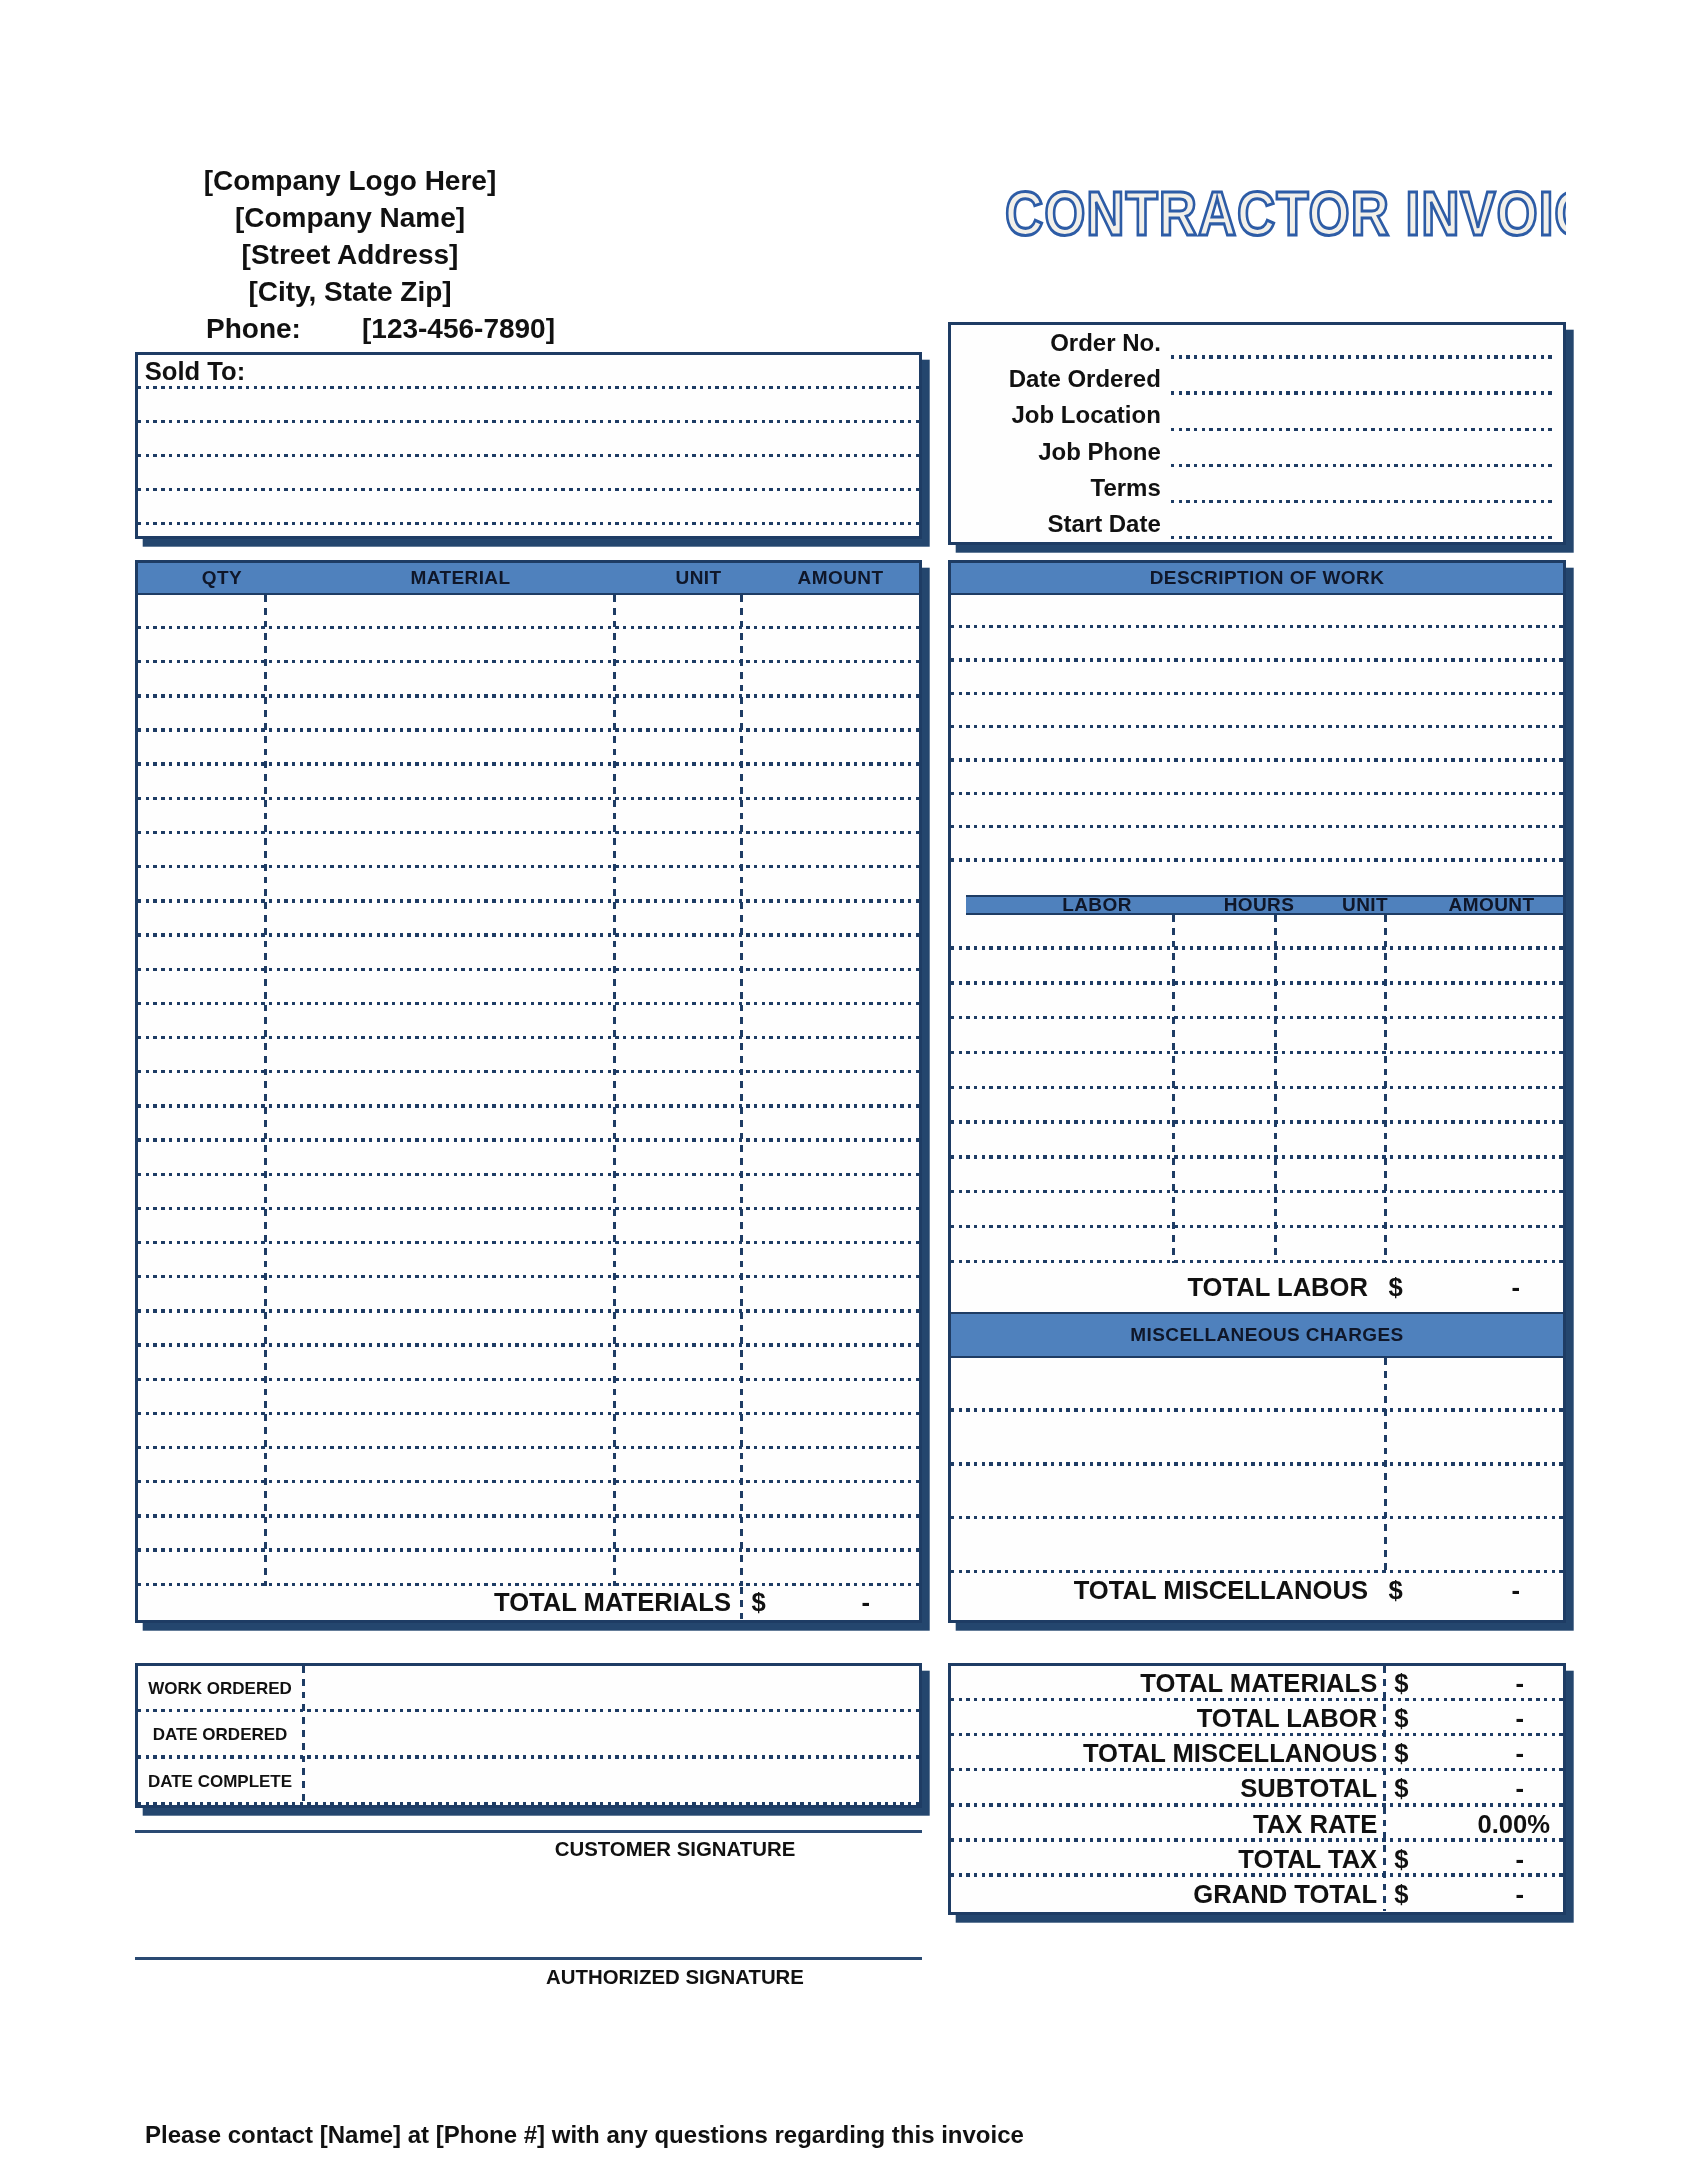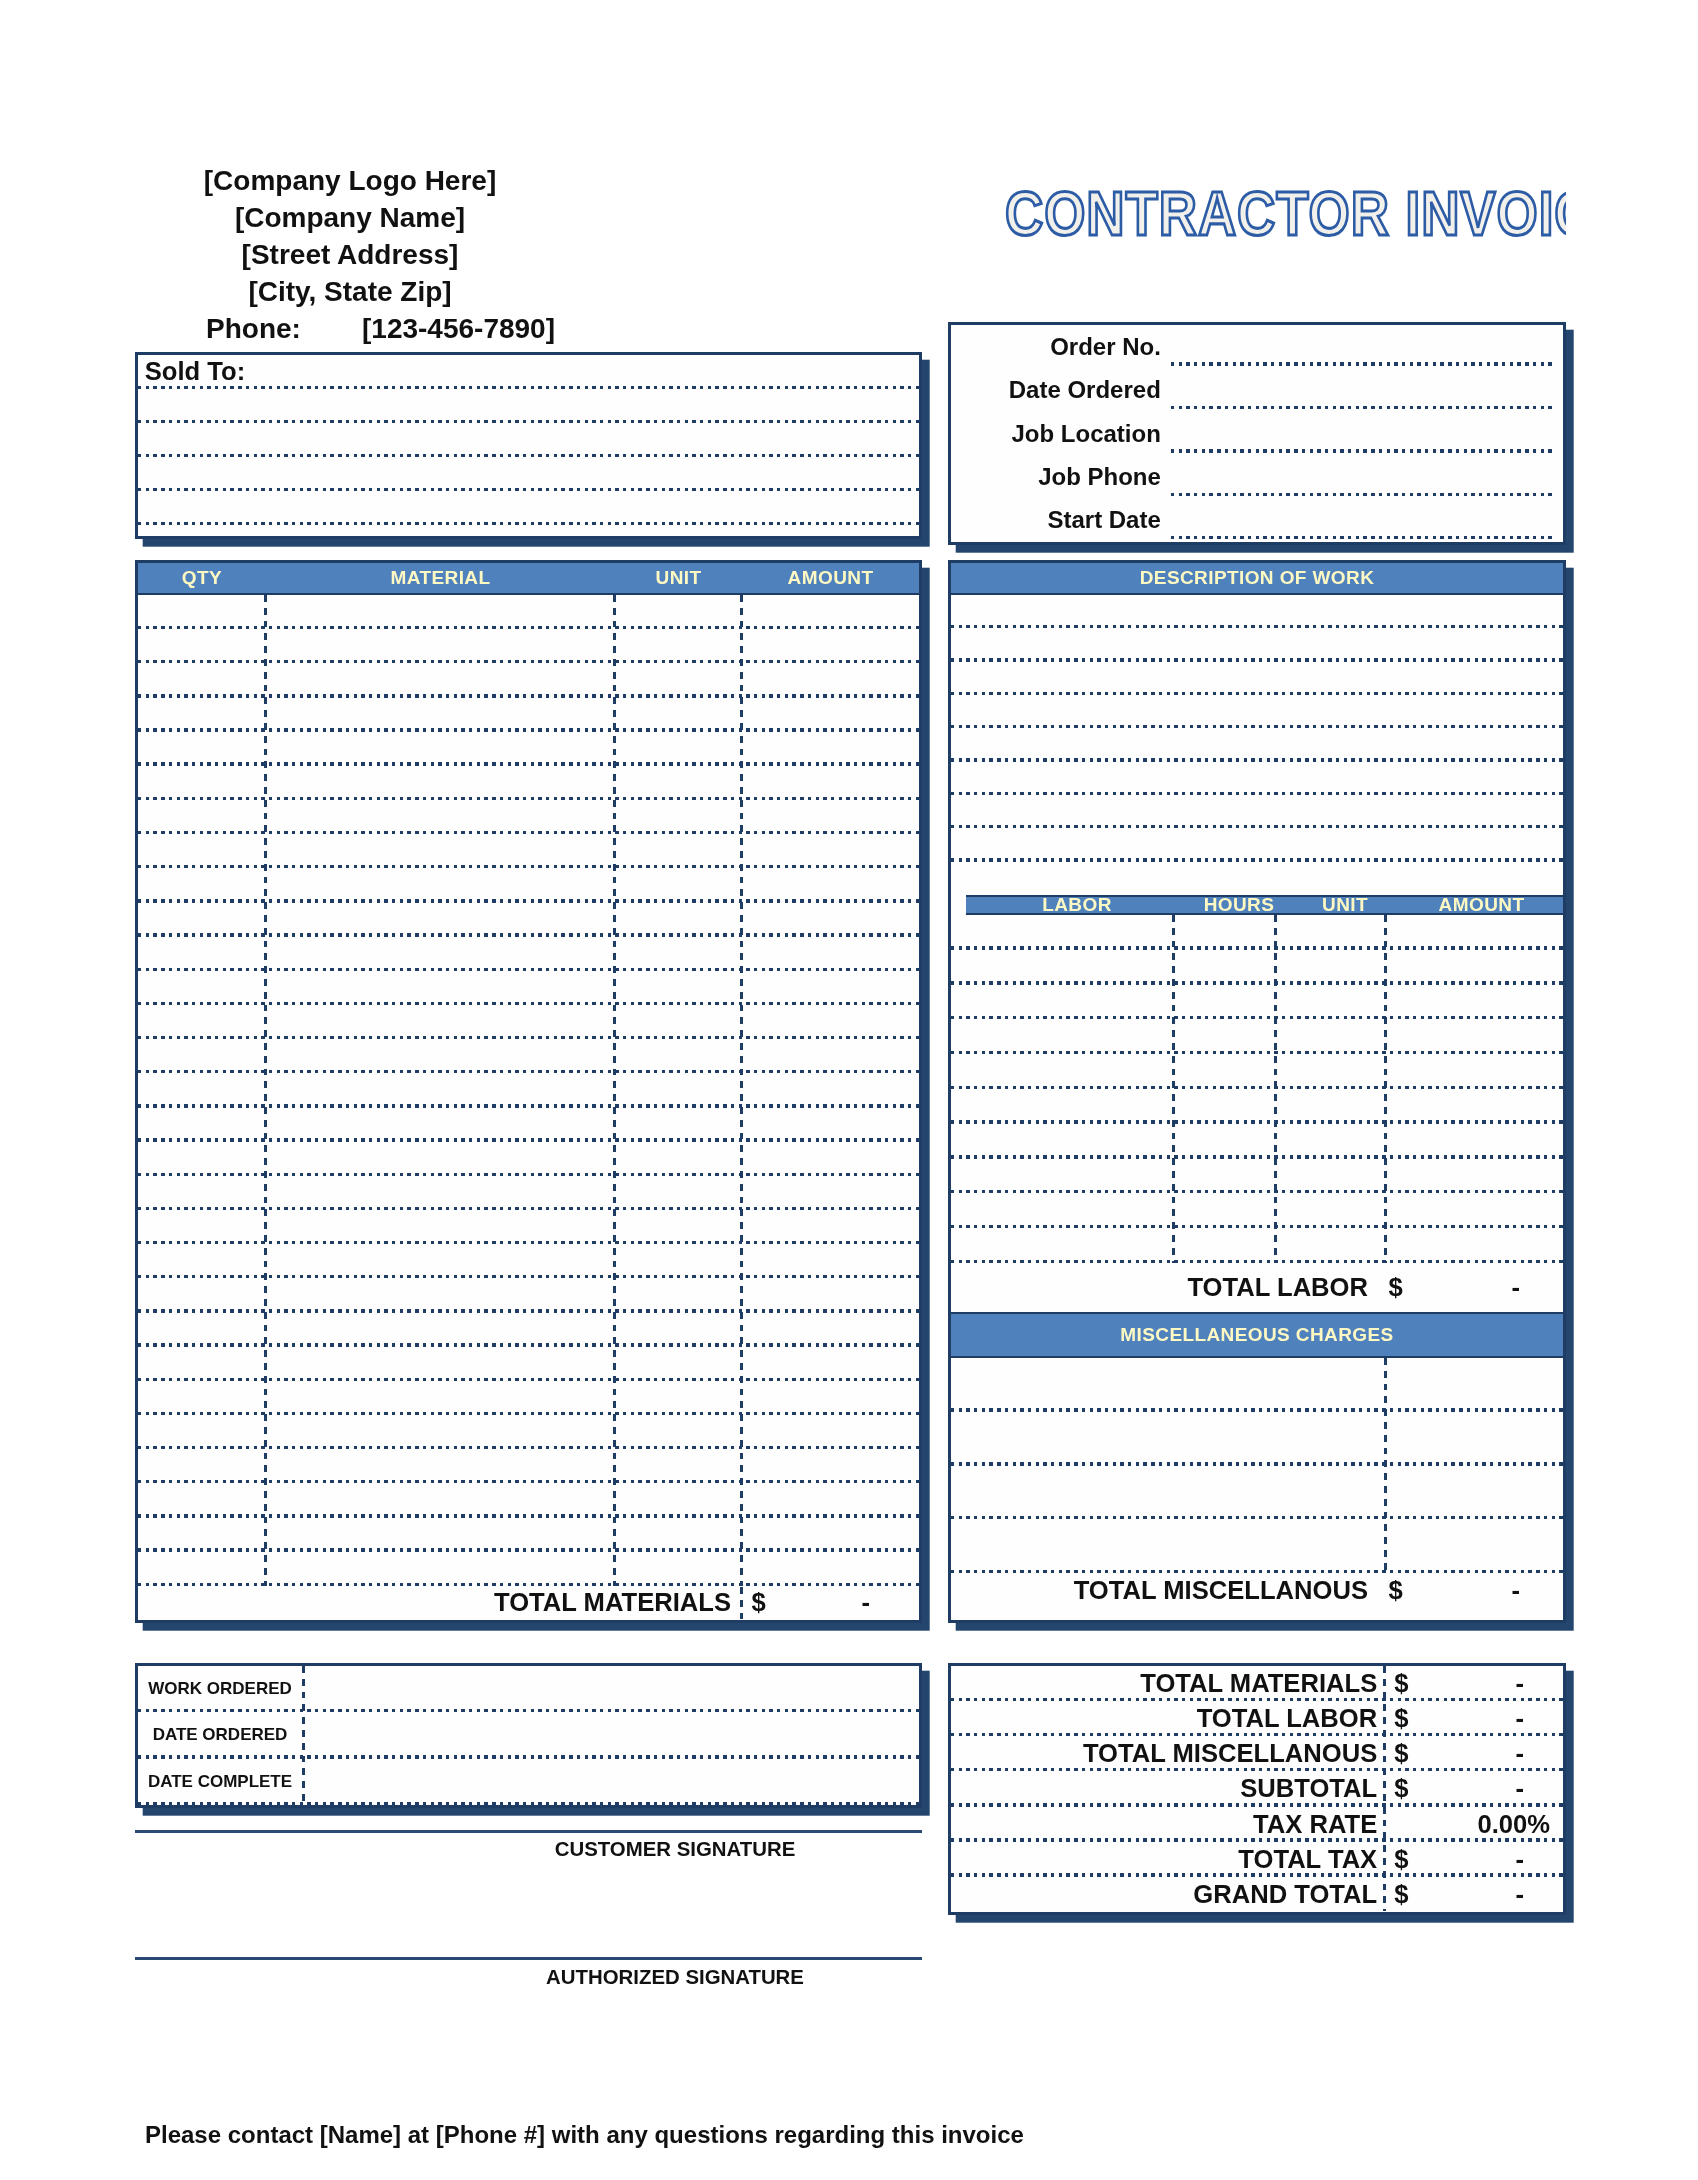--- a/index.html
+++ b/index.html
@@ -15,23 +15,24 @@
 
   
   .box {
     position:absolute; background:#fefefe;
     border:3.4px solid var(--navy);
     box-shadow:7.7px 7.7px 0 0 #24466e;
   }
   .band {
     background:var(--blue);
     border-bottom:2.6px solid var(--navy);
-    color:#fef9c3; font-weight:bold;
+    color:#0f172a; font-weight:bold;
     display:flex; align-items:center;
     letter-spacing:0.4px;
+    padding-left:20px;
   }
   .dot::after {            
     content:""; position:absolute; left:0; right:0; bottom:0; height:3.4px;
     background:repeating-linear-gradient(90deg, var(--navy) 0 3.4px, transparent 3.4px 7.7px);
   }
   .vdash {                 
     position:absolute; width:2.6px;
     background:repeating-linear-gradient(180deg, var(--navy) 0 6.8px, transparent 6.8px 12.8px);
   }
   .rows { display:flex; flex-direction:column; }
@@ -170,20 +171,24 @@
     </div>
     <div class="orow">
       <span class="olabel">Job Location</span>
       <span class="oval"></span>
     </div>
     <div class="orow">
       <span class="olabel">Job Phone</span>
       <span class="oval"></span>
     </div>
     <div class="orow">
+      <span class="olabel">Terms</span>
+      <span class="oval"></span>
+    </div>
+    <div class="orow">
       <span class="olabel">Start Date</span>
       <span class="oval"></span>
     </div>
   </div>
 
   <div class="box" id="materials">
     <div class="band">
       <span class="hc c0">QTY</span>
       <span class="hc c1">MATERIAL</span>
       <span class="hc c2">UNIT</span>

